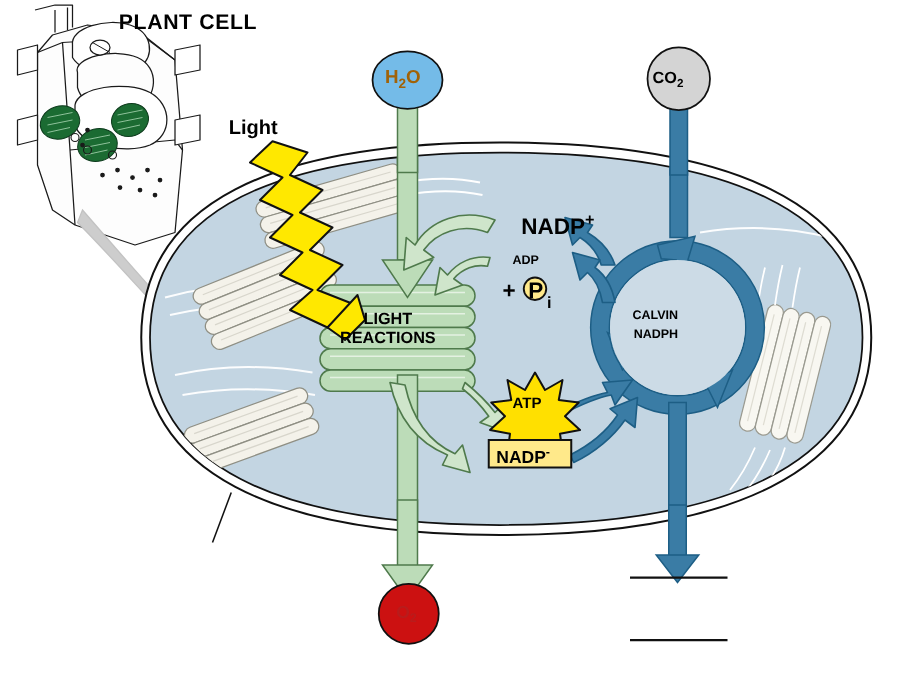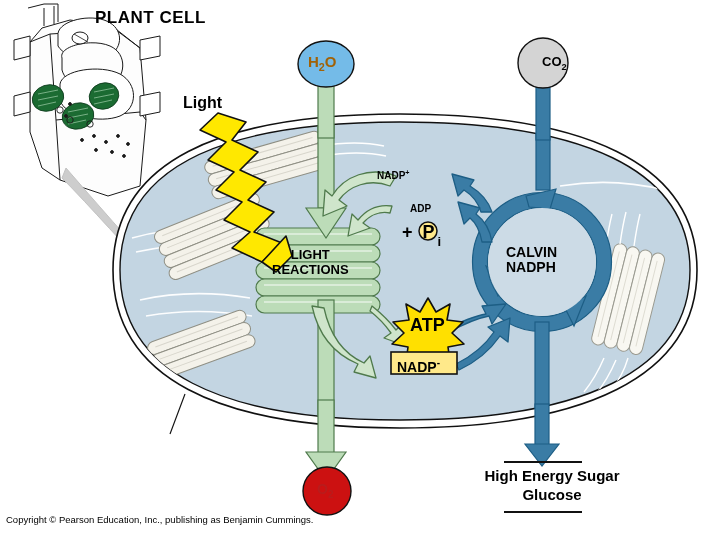--- a/index.html
+++ b/index.html
@@ -4,30 +4,30 @@
 <style>
   html,body{margin:0;padding:0;background:#ffffff;}
   body{width:720px;height:540px;position:relative;overflow:hidden;
        font-family:"Liberation Sans",sans-serif;color:#000;}
   #stage{position:absolute;left:0;top:0;width:720px;height:540px;}
   svg.layer{position:absolute;left:0;top:0;width:720px;height:540px;}
   .lbl{position:absolute;font-weight:bold;white-space:nowrap;}
   .title{left:95px;top:8px;font-size:17px;letter-spacing:.5px;}
   .light-lbl{left:183px;top:94px;font-size:16px;}
   .chloro-lbl{left:138px;top:437px;font-size:16px;}
-  .nadp-lbl{left:377px;top:168px;font-size:10px;}
+  .nadp-lbl{left:417px;top:168px;font-size:18px;}
   .adp-lbl{left:410px;top:203px;font-size:10px;}
   .pi-lbl{left:402px;top:222px;font-size:18px;}
-  .calvin-lbl{left:506px;top:245px;font-size:14px;text-align:left;line-height:15px;}
+  .calvin-lbl{left:506px;top:245px;font-size:10px;text-align:right;line-height:15px;}
   .lr-lbl{left:272px;top:247px;font-size:13px;text-align:center;line-height:15px;}
   .sugar-lbl{left:466px;top:466px;font-size:15px;text-align:center;line-height:19px;width:172px;}
   .h2o-lbl{left:308px;top:53px;font-size:15px;color:#a16207;}
-  .co2-lbl{left:522px;top:54px;font-size:13px;margin-left:20px;}
+  .co2-lbl{left:522px;top:54px;font-size:13px;}
   .o2-lbl{left:317px;top:481px;font-size:14px;color:#b91c1c;}
-  .atp-lbl{left:410px;top:315px;font-size:18px;}
+  .atp-lbl{left:410px;top:315px;font-size:12px;}
   .nadph-lbl{left:397px;top:357px;font-size:14px;}
   .copy{left:6px;top:514px;font-size:9.5px;font-weight:normal;
         font-family:"Liberation Sans",sans-serif;}
   sub{font-size:.72em;}
   sup{font-size:.72em;}
 </style>
 </head>
 <body>
 
 <div id="stage">
@@ -325,19 +325,14 @@
   <div class="lbl nadp-lbl"><span>NADP</span><sup>+</sup></div>
 
   <div class="lbl adp-lbl">ADP</div>
 
   <div class="lbl pi-lbl"><span>+</span><span style="display:inline-block;width:13px"></span><span style="position:relative;left:-3px">P</span><sub style="position:relative;left:0px;top:3px">i</sub></div>
 
   <div class="lbl atp-lbl">ATP</div>
 
   <div class="lbl nadph-lbl"><span>NADP</span><sup>-</sup></div>
 
-  <div class="lbl sugar-lbl">
-    <div>High Energy Sugar</div>
-    <div>Glucose</div>
-  </div>
-
-  <div class="lbl copy">Copyright © Pearson Education, Inc., publishing as Benjamin Cummings.</div>
+
 </div>
 
 </body></html>

